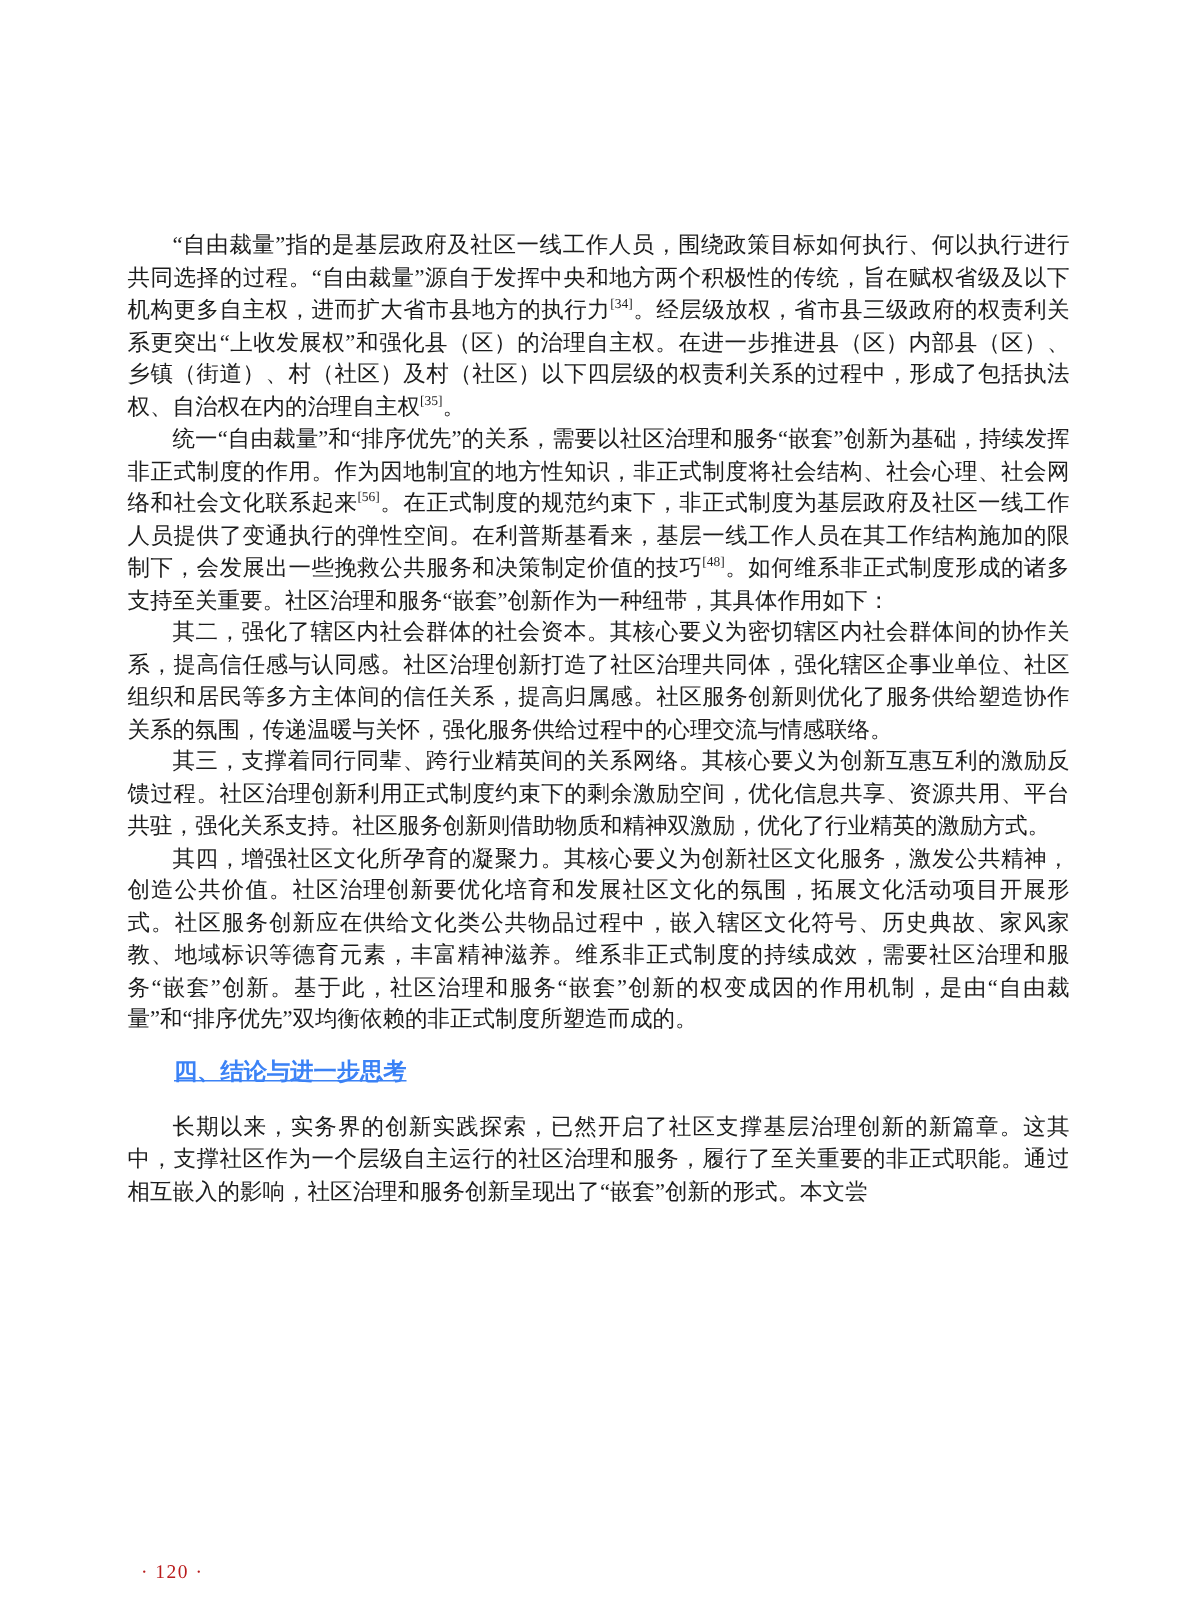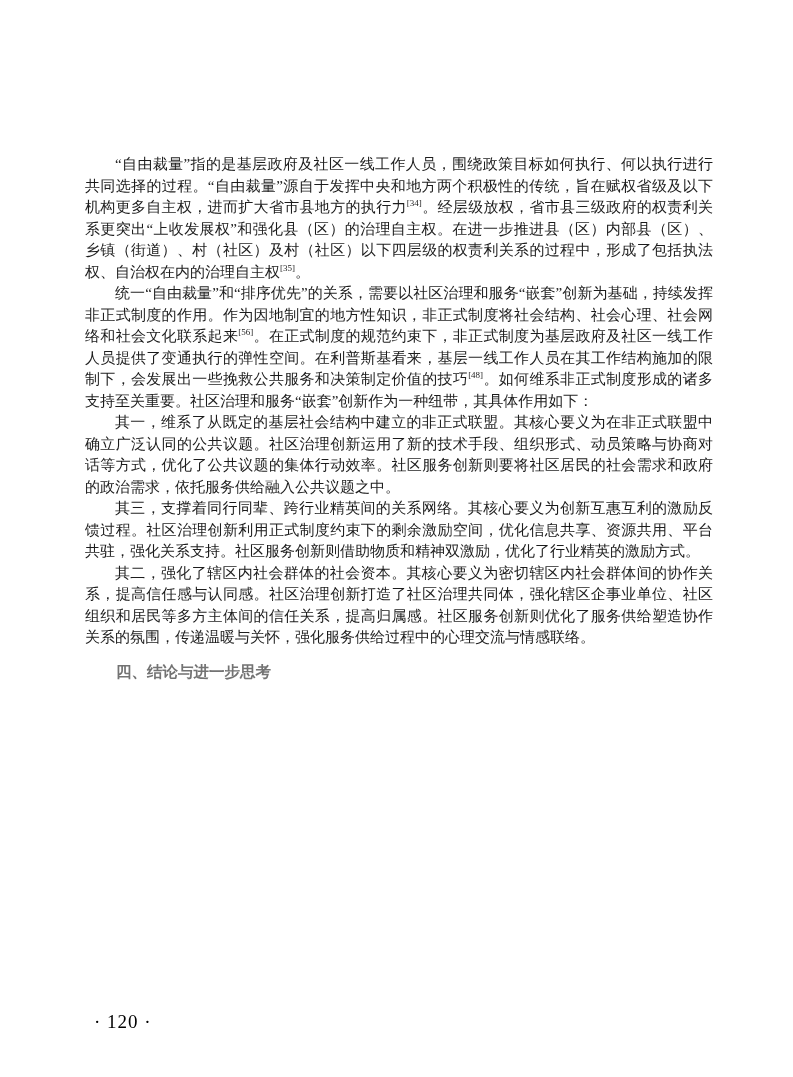--- a/index.html
+++ b/index.html
@@ -36,39 +36,41 @@
     line-height: 0;
     vertical-align: super;
     letter-spacing: 0;
   }
   .section-heading {
     margin: 12px 0 17px 0;
     font-size: 15.5px;
     line-height: 21px;
     font-weight: 700;
     font-family: "Liberation Sans", "DejaVu Sans", sans-serif;
-    color: #737373;
+    color: #3b82f6;
     text-indent: 2em;
+    text-decoration: underline;
   }
   .footer {
     position: absolute;
     left: 94px;
-    top: 969px;
-    font-size: 19px;
+    top: 995px;
+    font-size: 13px;
     line-height: 18px;
-    color: #000000;
+    color: #b91c1c;
     letter-spacing: 1px;
   }
 </style>
 </head>
 <body>
 
 <div class="page">
   <div class="content">
       <p class="para">“自由裁量”指的是基层政府及社区一线工作人员，围绕政策目标如何执行、何以执行进行共同选择的过程。“自由裁量”源自于发挥中央和地方两个积极性的传统，旨在赋权省级及以下机构更多自主权，进而扩大省市县地方的执行力<sup class="fnref">[34]</sup>。经层级放权，省市县三级政府的权责利关系更突出“上收发展权”和强化县（区）的治理自主权。在进一步推进县（区）内部县（区）、乡镇（街道）、村（社区）及村（社区）以下四层级的权责利关系的过程中，形成了包括执法权、自治权在内的治理自主权<sup class="fnref">[35]</sup>。</p>
       <p class="para">统一“自由裁量”和“排序优先”的关系，需要以社区治理和服务“嵌套”创新为基础，持续发挥非正式制度的作用。作为因地制宜的地方性知识，非正式制度将社会结构、社会心理、社会网络和社会文化联系起来<sup class="fnref">[56]</sup>。在正式制度的规范约束下，非正式制度为基层政府及社区一线工作人员提供了变通执行的弹性空间。在利普斯基看来，基层一线工作人员在其工作结构施加的限制下，会发展出一些挽救公共服务和决策制定价值的技巧<sup class="fnref">[48]</sup>。如何维系非正式制度形成的诸多支持至关重要。社区治理和服务“嵌套”创新作为一种纽带，其具体作用如下：</p>
-      <p class="para">其一，维系了从既定的基层社会结构中建立的非正式联盟。其核心要义为在非正式联盟中确立广泛认同的公共议题。社区治理创新运用了新的技术手段、组织形式、动员策略与协商对话等方式，优化了公共议题的集体行动效率。社区服务创新则要将社区居民的社会需求和政府的政治需求，依托服务供给融入公共议题之中。</p>
+      <p class="para">其二，强化了辖区内社会群体的社会资本。其核心要义为密切辖区内社会群体间的协作关系，提高信任感与认同感。社区治理创新打造了社区治理共同体，强化辖区企事业单位、社区组织和居民等多方主体间的信任关系，提高归属感。社区服务创新则优化了服务供给塑造协作关系的氛围，传递温暖与关怀，强化服务供给过程中的心理交流与情感联络。</p>
       <p class="para">其三，支撑着同行同辈、跨行业精英间的关系网络。其核心要义为创新互惠互利的激励反馈过程。社区治理创新利用正式制度约束下的剩余激励空间，优化信息共享、资源共用、平台共驻，强化关系支持。社区服务创新则借助物质和精神双激励，优化了行业精英的激励方式。</p>
-      <p class="para">其二，强化了辖区内社会群体的社会资本。其核心要义为密切辖区内社会群体间的协作关系，提高信任感与认同感。社区治理创新打造了社区治理共同体，强化辖区企事业单位、社区组织和居民等多方主体间的信任关系，提高归属感。社区服务创新则优化了服务供给塑造协作关系的氛围，传递温暖与关怀，强化服务供给过程中的心理交流与情感联络。</p>
+      <p class="para">其四，增强社区文化所孕育的凝聚力。其核心要义为创新社区文化服务，激发公共精神，创造公共价值。社区治理创新要优化培育和发展社区文化的氛围，拓展文化活动项目开展形式。社区服务创新应在供给文化类公共物品过程中，嵌入辖区文化符号、历史典故、家风家教、地域标识等德育元素，丰富精神滋养。维系非正式制度的持续成效，需要社区治理和服务“嵌套”创新。基于此，社区治理和服务“嵌套”创新的权变成因的作用机制，是由“自由裁量”和“排序优先”双均衡依赖的非正式制度所塑造而成的。</p>
       <h2 class="section-heading">四、结论与进一步思考</h2>
+      <p class="para">长期以来，实务界的创新实践探索，已然开启了社区支撑基层治理创新的新篇章。这其中，支撑社区作为一个层级自主运行的社区治理和服务，履行了至关重要的非正式职能。通过相互嵌入的影响，社区治理和服务创新呈现出了“嵌套”创新的形式。本文尝</p>
     </div>
   <div class="footer">· 120 ·</div>
 </div>
 
 </body></html>

